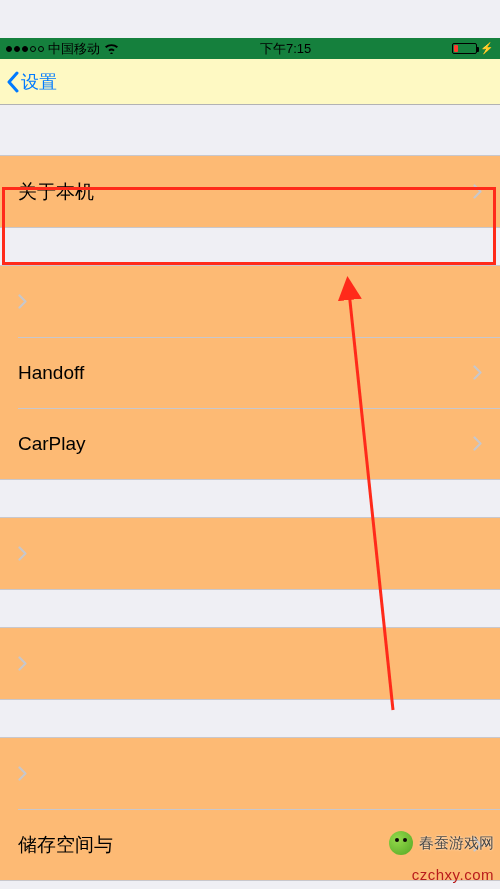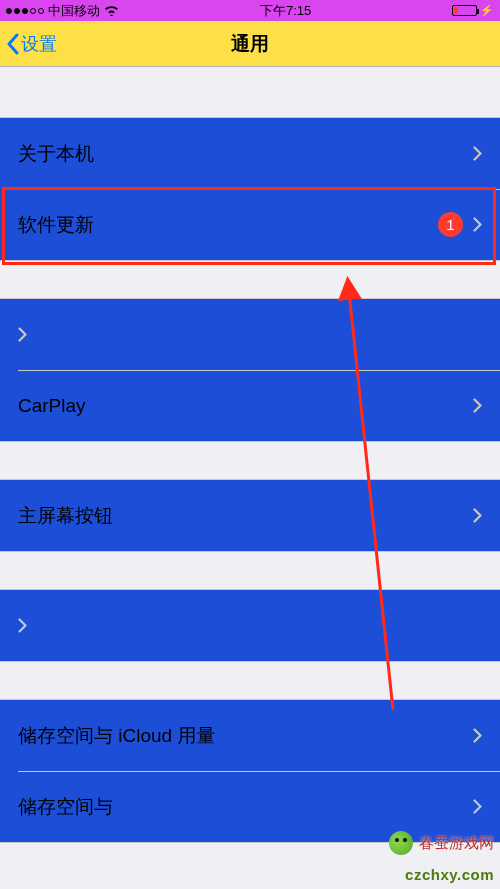--- a/index.html
+++ b/index.html
@@ -1,62 +1,62 @@
 <!DOCTYPE html>
 <html><head>
 <meta charset="utf-8">
 <style>
   * { margin: 0; padding: 0; box-sizing: border-box; }
   html, body { width: 500px; height: 889px; font-family: -apple-system, "PingFang SC", "Helvetica Neue", Arial, sans-serif; background: #efeff4; overflow: hidden; position: relative; }
 
   
-  .status-bar { height: 21px; display: flex; align-items: center; justify-content: space-between; padding: 0 6px; font-size: 13px; color: #000; background: #d946ef; }
+  .status-bar { height: 21px; display: flex; align-items: center; justify-content: space-between; padding: 0 6px; font-size: 13px; color: #000; background: #15803d; margin-top: 38px; }
   .status-left { display: flex; align-items: center; gap: 4px; }
   .signal-dots { display: flex; gap: 2px; align-items: center; }
   .dot { width: 6px; height: 6px; border-radius: 50%; border: 1px solid #000; }
   .dot.filled { background: #000; }
   .carrier { font-size: 13px; }
   .wifi-icon svg { display: block; }
   .status-center { font-size: 13px; font-weight: 400; }
   .status-right { display: flex; align-items: center; gap: 3px; }
   .battery { width: 25px; height: 11px; border: 1px solid #000; border-radius: 2px; position: relative; display: flex; align-items: center; }
   .battery::after { content: ""; position: absolute; right: -3px; top: 3px; width: 2px; height: 5px; background: #000; border-radius: 0 1px 1px 0; }
   .battery-fill { width: 4px; height: 7px; background: #ff3b30; margin-left: 1px; border-radius: 1px; }
   .bolt { font-size: 11px; line-height: 1; }
 
   
-  .nav-bar { height: 46px; background: #fde047; border-bottom: 1px solid #b2b2b4; display: flex; align-items: center; position: relative; }
+  .nav-bar { height: 46px; background: #fef9c3; border-bottom: 1px solid #b2b2b4; display: flex; align-items: center; position: relative; }
   .back-btn { display: flex; align-items: center; color: #007aff; font-size: 18px; padding-left: 6px; gap: 2px; }
   .back-btn svg { display: block; }
   .nav-title { position: absolute; left: 0; right: 0; text-align: center; font-size: 19px; font-weight: 600; color: #000; pointer-events: none; }
 
   
-  .group { margin-top: 37px; background: #1d4ed8; border-top: 1px solid #c8c7cc; border-bottom: 1px solid #c8c7cc; }
+  .group { margin-top: 37px; background: #fdba74; border-top: 1px solid #c8c7cc; border-bottom: 1px solid #c8c7cc; }
   .group.first { margin-top: 50px; }
   .row { height: 71px; display: flex; align-items: center; padding: 0 18px 0 18px; position: relative; }
   .row + .row::before { content: ""; position: absolute; top: 0; left: 18px; right: 0; border-top: 1px solid #c8c7cc; }
   .row-label { font-size: 19px; color: #000; flex: 1; }
   .row-acc { display: flex; align-items: center; gap: 10px; }
   .badge { min-width: 25px; height: 25px; border-radius: 13px; background: #ff3b30; color: #fff; font-size: 15px; display: flex; align-items: center; justify-content: center; padding: 0 6px; }
   .chevron svg { display: block; }
 
   
   .highlight-box { position: absolute; border: 3px solid #ff2a1a; pointer-events: none; left: 2px; top: 187px; width: 494px; height: 78px; }
 
   
   .arrow-svg { position: absolute; left: 0; top: 0; pointer-events: none; }
 
   
   .wm1 { position: absolute; right: 6px; bottom: 34px; display: flex; align-items: center; gap: 6px; opacity: 0.95; }
   .wm1 .bug { width: 24px; height: 24px; border-radius: 50%; background: radial-gradient(circle at 35% 35%, #8fdc4a, #4aa51f); position: relative; }
   .wm1 .bug::before, .wm1 .bug::after { content: ""; position: absolute; width: 4px; height: 4px; background: #000; border-radius: 50%; top: 7px; }
   .wm1 .bug::before { left: 6px; }
   .wm1 .bug::after { right: 6px; }
-  .wm1-text { font-size: 15px; color: #b91c1c; font-weight: 500; text-shadow: 0 0 2px #fff; }
-  .wm2 { position: absolute; right: 6px; bottom: 6px; font-size: 15px; color: #4d7c0f; letter-spacing: 0.5px; font-weight: bold; }
+  .wm1-text { font-size: 15px; color: #404040; font-weight: 500; text-shadow: 0 0 2px #fff; }
+  .wm2 { position: absolute; right: 6px; bottom: 6px; font-size: 15px; color: #b91c1c; letter-spacing: 0.5px; }
 </style>
 </head>
 <body>
 
 <div class="status-bar">
   <div class="status-left">
     <span class="signal-dots">
       <span class="dot filled"></span>
         <span class="dot filled"></span>
         <span class="dot filled"></span>
@@ -81,87 +81,81 @@
 
 <div class="nav-bar">
   <div class="back-btn">
     <span>
       <svg width="13" height="22" viewBox="0 0 13 22">
           <polyline points="11,2 3,11 11,20" fill="none" stroke="#007aff" stroke-width="3" stroke-linecap="round" stroke-linejoin="round"></polyline>
         </svg>
     </span>
     <span>设置</span>
   </div>
-  <div class="nav-title">通用</div>
 </div>
 
 <div class="group first">
   <div class="row">
     <span class="row-label">关于本机</span>
     <span class="row-acc chevron">
       <svg width="9" height="15" viewBox="0 0 9 15">
           <polyline points="1.5,1.5 7.5,7.5 1.5,13.5" fill="none" stroke="#c7c7cc" stroke-width="2.2" stroke-linecap="round" stroke-linejoin="round"></polyline>
         </svg>
-    </span>
-  </div>
-  <div class="row">
-    <span class="row-label">软件更新</span>
-    <span class="row-acc">
-      <span class="badge">1</span>
-      <span class="chevron">
-        <svg width="9" height="15" viewBox="0 0 9 15">
-            <polyline points="1.5,1.5 7.5,7.5 1.5,13.5" fill="none" stroke="#c7c7cc" stroke-width="2.2" stroke-linecap="round" stroke-linejoin="round"></polyline>
-          </svg>
-      </span>
     </span>
   </div>
 </div>
 
 <div class="group">
   <div class="row">
     <span class="row-acc chevron">
       <svg width="9" height="15" viewBox="0 0 9 15">
           <polyline points="1.5,1.5 7.5,7.5 1.5,13.5" fill="none" stroke="#c7c7cc" stroke-width="2.2" stroke-linecap="round" stroke-linejoin="round"></polyline>
         </svg>
     </span>
   </div>
   <div class="row">
-    <span class="row-label">CarPlay</span>
+    <span class="row-label">Handoff</span>
     <span class="row-acc chevron">
       <svg width="9" height="15" viewBox="0 0 9 15">
           <polyline points="1.5,1.5 7.5,7.5 1.5,13.5" fill="none" stroke="#c7c7cc" stroke-width="2.2" stroke-linecap="round" stroke-linejoin="round"></polyline>
         </svg>
     </span>
   </div>
-</div>
-
-<div class="group">
   <div class="row">
-    <span class="row-label">主屏幕按钮</span>
+    <span class="row-label">CarPlay</span>
     <span class="row-acc chevron">
       <svg width="9" height="15" viewBox="0 0 9 15">
           <polyline points="1.5,1.5 7.5,7.5 1.5,13.5" fill="none" stroke="#c7c7cc" stroke-width="2.2" stroke-linecap="round" stroke-linejoin="round"></polyline>
         </svg>
     </span>
   </div>
 </div>
 
 <div class="group">
   <div class="row">
     <span class="row-acc chevron">
       <svg width="9" height="15" viewBox="0 0 9 15">
           <polyline points="1.5,1.5 7.5,7.5 1.5,13.5" fill="none" stroke="#c7c7cc" stroke-width="2.2" stroke-linecap="round" stroke-linejoin="round"></polyline>
         </svg>
     </span>
   </div>
 </div>
 
 <div class="group">
   <div class="row">
-    <span class="row-label">储存空间与 iCloud 用量</span>
+    <span class="row-acc chevron">
+      <svg width="9" height="15" viewBox="0 0 9 15">
+          <polyline points="1.5,1.5 7.5,7.5 1.5,13.5" fill="none" stroke="#c7c7cc" stroke-width="2.2" stroke-linecap="round" stroke-linejoin="round"></polyline>
+        </svg>
+    </span>
+  </div>
+</div>
+
+<div class="group">
+  <div class="row">
     <span class="row-acc chevron">
       <svg width="9" height="15" viewBox="0 0 9 15">
           <polyline points="1.5,1.5 7.5,7.5 1.5,13.5" fill="none" stroke="#c7c7cc" stroke-width="2.2" stroke-linecap="round" stroke-linejoin="round"></polyline>
         </svg>
     </span>
   </div>
   <div class="row">
     <span class="row-label">储存空间与</span>
     <span class="row-acc chevron">
       <svg width="9" height="15" viewBox="0 0 9 15">

